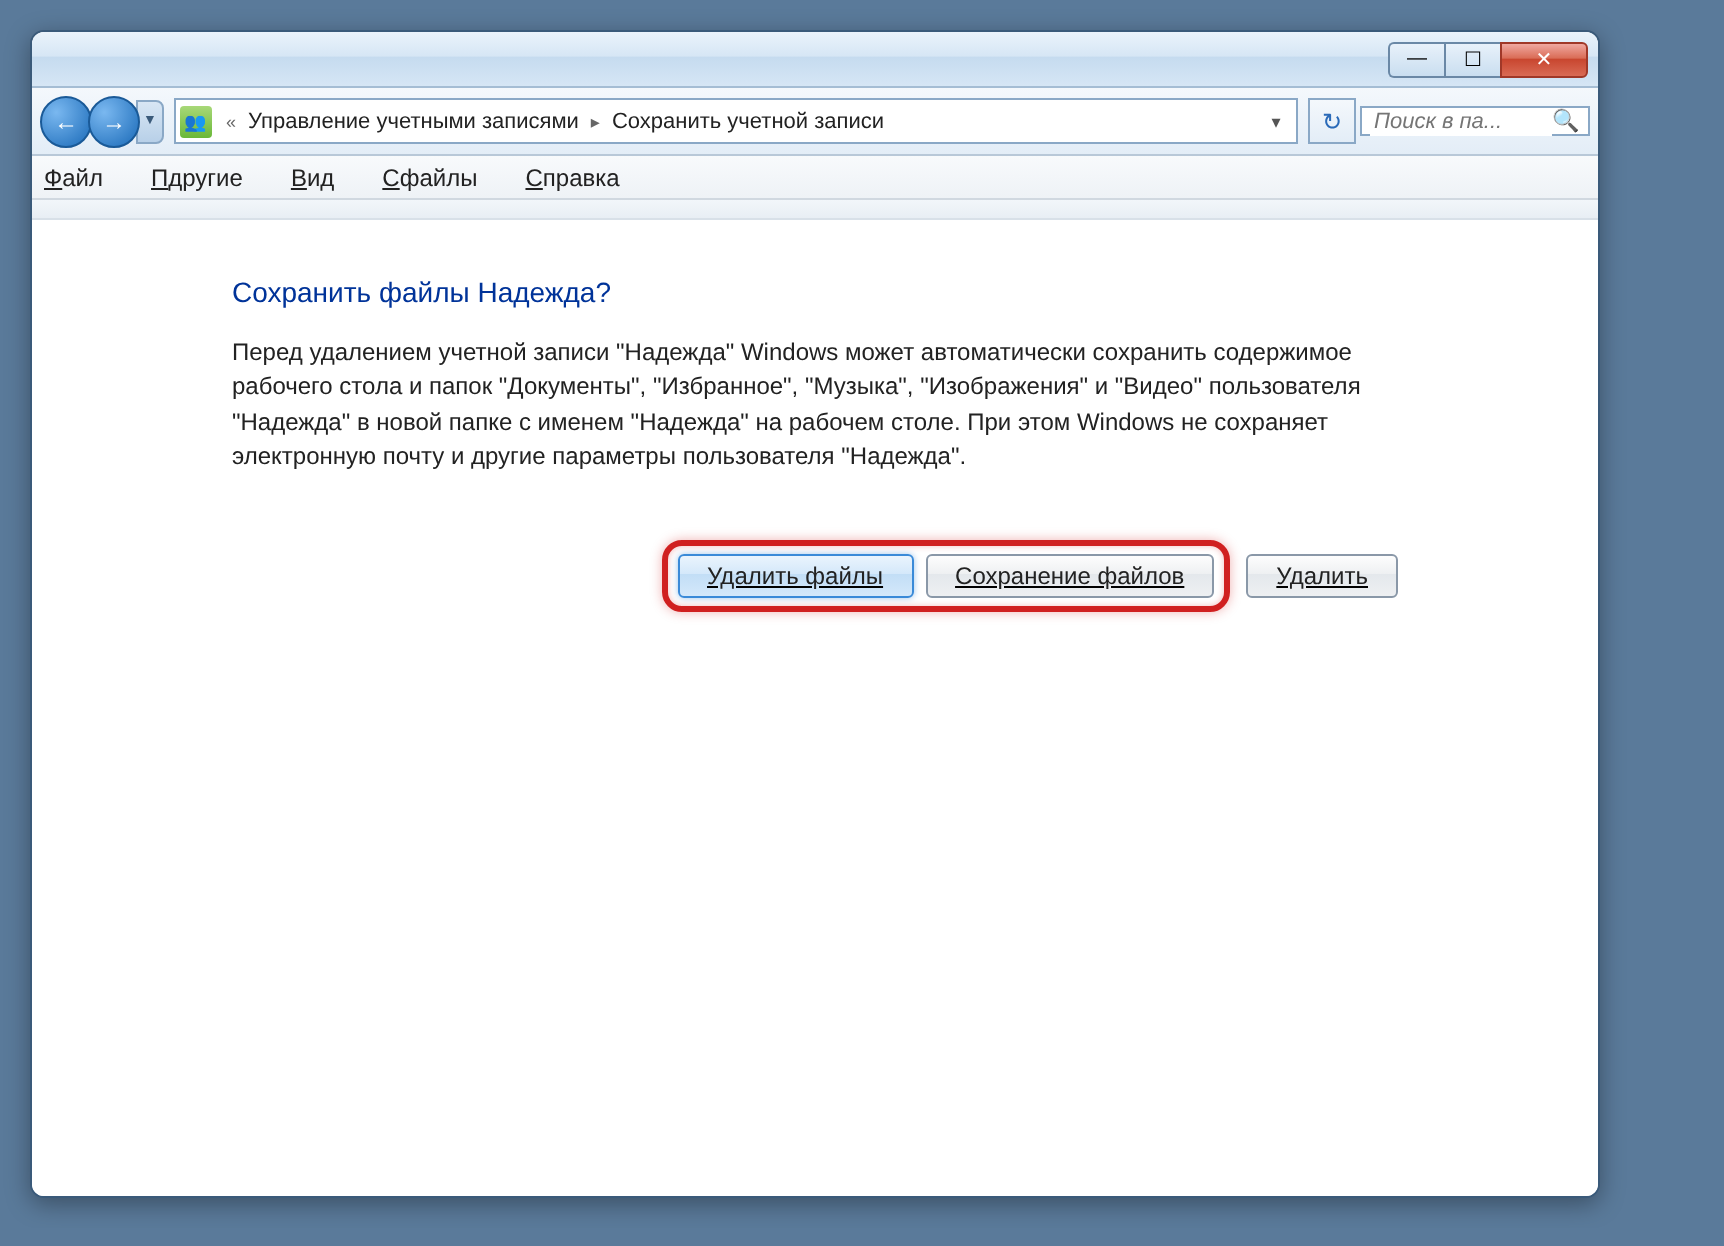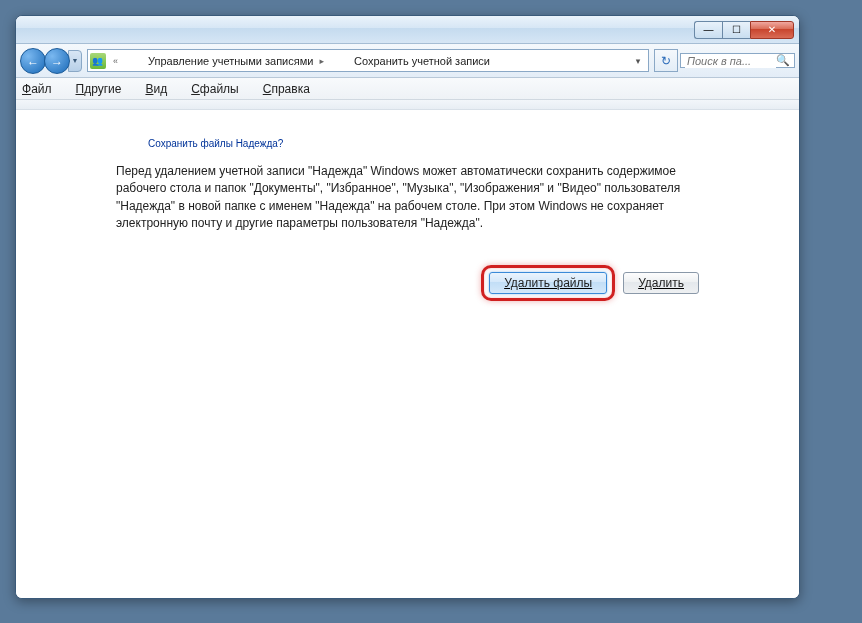--- a/index.html
+++ b/index.html
@@ -86,21 +86,21 @@
     }
     .addr-icon {
       width: 16px; height: 16px;
       background: linear-gradient(#a8d878,#6ab838);
       border-radius: 2px;
       margin-right: 4px;
       display: flex; align-items: center; justify-content: center;
       font-size: 9px;
     }
     .addr-chevron { color: #666; margin: 0 3px; font-size: 9px; }
-    .addr-seg { color: #222; padding: 2px 3px; margin-left: 24px; }
+    .addr-seg { color: #222; padding: 2px 3px; }
     .addr-end { flex: 1; display: flex; justify-content: flex-end; align-items: center; gap: 4px; }
     .addr-end-btn { width: 16px; height: 16px; font-size: 9px; color: #555; display: flex; align-items: center; justify-content: center; }
     .refresh {
       width: 24px; height: 23px;
       border: 1px solid #8aa8c6;
       background: linear-gradient(#f4f8fc,#e3edf7);
       display: flex; align-items: center; justify-content: center;
       color: #2a6ab8; font-size: 12px;
     }
     .search {
@@ -135,23 +135,22 @@
       background: linear-gradient(#f2f6fa,#e8eef4);
       border-bottom: 1px solid #d8e0e8;
     }
     .content {
       min-height: 488px;
       background: #fff;
       padding: 28px 100px 20px 100px;
     }
     .heading {
       color: #003399;
-      font-size: 10px;
+      font-size: 14px;
       margin-bottom: 14px;
-      margin-left: 32px;
     }
     .body-text {
       color: #222;
       font-size: 12px;
       line-height: 1.45;
       margin-bottom: 32px;
     }
     .button-row {
       display: flex;
       justify-content: flex-end;
@@ -237,18 +236,19 @@
   </div>
 
   <div class="toolbar"></div>
 
   <div class="content">
     <div class="heading">Сохранить файлы Надежда?</div>
     <div class="body-text">Перед удалением учетной записи "Надежда" Windows может автоматически сохранить содержимое рабочего стола и папок "Документы", "Избранное", "Музыка", "Изображения" и "Видео" пользователя "Надежда" в новой папке с именем "Надежда" на рабочем столе. При этом Windows не сохраняет электронную почту и другие параметры пользователя "Надежда".</div>
     <div class="button-row">
       <div class="highlight-box">
         <button class="btn primary">Удалить файлы</button>
+        <button class="btn">Сохранение файлов</button>
       </div>
       <button class="btn">Удалить</button>
     </div>
   </div>
 
 </div>
 
 </body></html>

